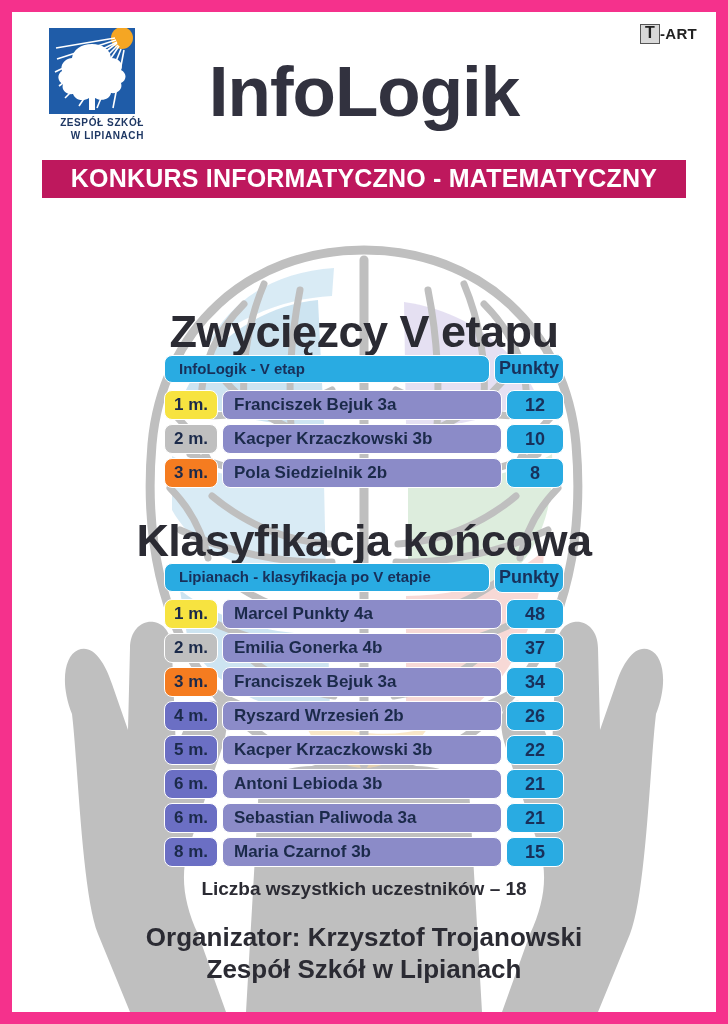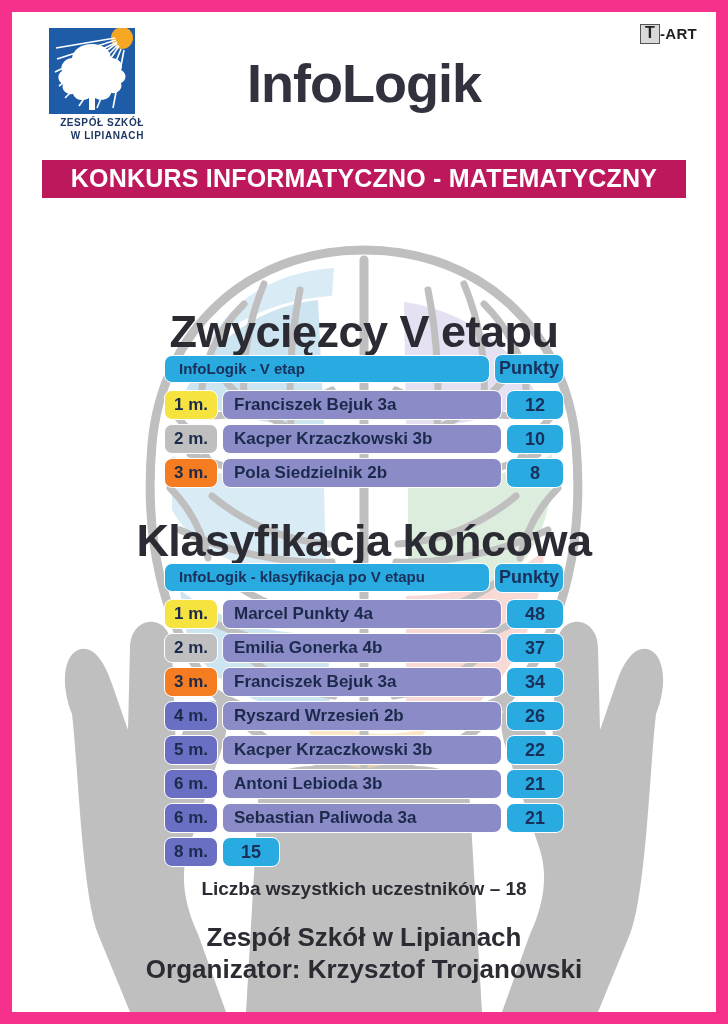--- a/index.html
+++ b/index.html
@@ -83,21 +83,21 @@
     line-height: 1.05;
     font-size: 16px;
   }
 
   .title {
     position: absolute;
     left: 0;
     right: 0;
     top: 44px;
     text-align: center;
-    font-size: 54px;
+    font-size: 71px;
     font-weight: bold;
     color: #32323F;
     letter-spacing: -1px;
     line-height: 1;
   }
 
   .subtitle-bar {
     position: absolute;
     left: 30px;
     right: 30px;
@@ -387,21 +387,21 @@
             <div class="score">8</div>
           </div>
         </div>
     </div>
   </div>
 
   <div class="section" id="section-final">
     <div class="section-heading">Klasyfikacja końcowa</div>
     <div class="table">
       <div class="thead">
-        <div class="thead-title">InfoLogik - klasyfikacja po V etapu</div>
+        <div class="thead-title">Lipianach - klasyfikacja po V etapie</div>
         <div class="thead-points">Punkty</div>
       </div>
       <div id="rows-final">
           <div class="trow">
             <div class="rank gold">1 m.</div>
             <div class="name">Marcel Punkty 4a</div>
             <div class="score">48</div>
           </div>
           <div class="trow">
             <div class="rank silver">2 m.</div>
@@ -428,26 +428,27 @@
             <div class="name">Antoni Lebioda 3b</div>
             <div class="score">21</div>
           </div>
           <div class="trow">
             <div class="rank plain">6 m.</div>
             <div class="name">Sebastian Paliwoda 3a</div>
             <div class="score">21</div>
           </div>
           <div class="trow">
             <div class="rank plain">8 m.</div>
+            <div class="name">Maria Czarnof 3b</div>
             <div class="score">15</div>
           </div>
         </div>
     </div>
   </div>
 
   <div class="participants">Liczba wszystkich uczestników – 18</div>
 
   <div class="footer">
+    <div>Organizator: Krzysztof Trojanowski</div>
     <div>Zespół Szkół w Lipianach</div>
-    <div>Organizator: Krzysztof Trojanowski</div>
   </div>
 
 </div>
 
 </body></html>

